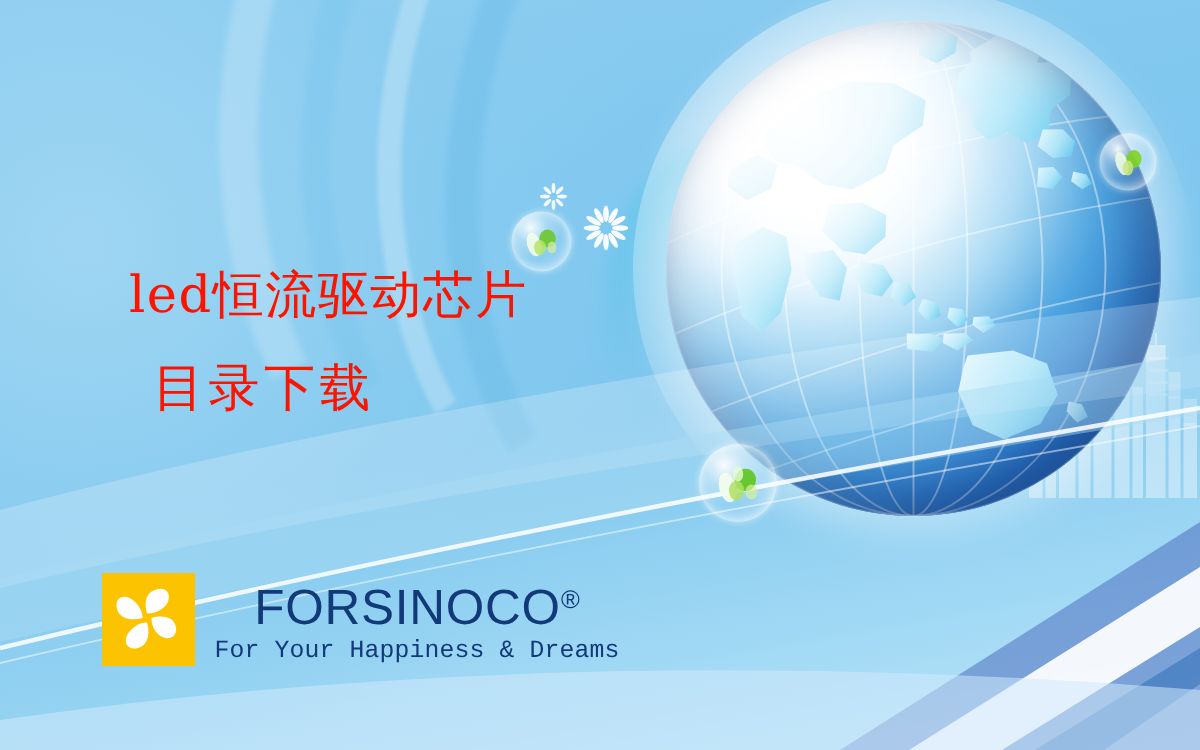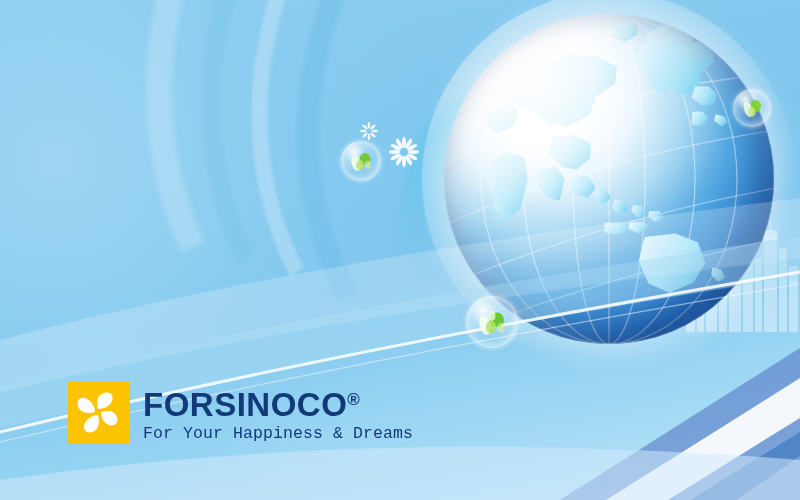--- a/index.html
+++ b/index.html
@@ -200,25 +200,26 @@
   }
   .logo-text {
     margin-left: 13px;
     display: flex;
     flex-direction: column;
     justify-content: center;
   }
   .logo-word {
     color: #123a78;
     font-family: "Liberation Sans", sans-serif;
-    font-weight: bold;
+    font-weight: normal;
     font-size: 33px;
     line-height: 34px;
     letter-spacing: .5px;
     white-space: nowrap;
+    text-align: center;
   }
   .logo-word .reg { font-size: 17px; vertical-align: 11px; letter-spacing: 0; }
   .logo-tag {
     color: #123a78;
     font-family: Liberation Mono, monospace;
     font-size: 16.5px;
     line-height: 19px;
     letter-spacing: .1px;
     white-space: nowrap;
     margin-top: 2px;
@@ -410,20 +411,24 @@
   <div class="bubble" style="left:466px; top:296px; width:52px; height:52px;">
     <svg class="leaf" viewBox="0 0 52 52">
       <ellipse cx="19" cy="29" rx="5.5" ry="10" fill="#f4fdec" opacity=".92" transform="rotate(-14 19 29)"></ellipse>
       <ellipse cx="31" cy="24" rx="7" ry="7.5" fill="#5fc51f" opacity=".92"></ellipse>
       <ellipse cx="25" cy="31" rx="5" ry="6.5" fill="#aee061" opacity=".85"></ellipse>
       <ellipse cx="35" cy="32" rx="4" ry="5" fill="#d6f09c" opacity=".7"></ellipse>
       <ellipse cx="26" cy="20" rx="3.5" ry="5" fill="#e9fbd4" opacity=".8"></ellipse>
     </svg>
   </div>
 
+  <div class="headline">
+    <span class="l1">led恒流驱动芯片</span>
+    <span class="l2">目录下载</span>
+  </div>
 
   <div class="logo">
     <svg class="logo-mark" viewBox="0 0 62 62">
       <rect x="0" y="0" width="62" height="62" fill="#fcc400"></rect>
       <g fill="#ffffff">
         <path d="M30 27 C28 20 29 13 36 11 C43 9 46 14 44 19 C42 24 36 27 30 27 Z"></path>
         <path d="M33 30 C40 28 47 29 49 35 C51 41 46 45 41 43 C36 41 33 36 33 30 Z"></path>
         <path d="M30 33 C32 40 31 48 24 50 C17 52 14 46 17 41 C20 36 25 33 30 33 Z"></path>
         <path d="M27 30 C20 32 12 31 10 24 C8 17 14 14 19 17 C24 20 27 25 27 30 Z"></path>
       </g>

